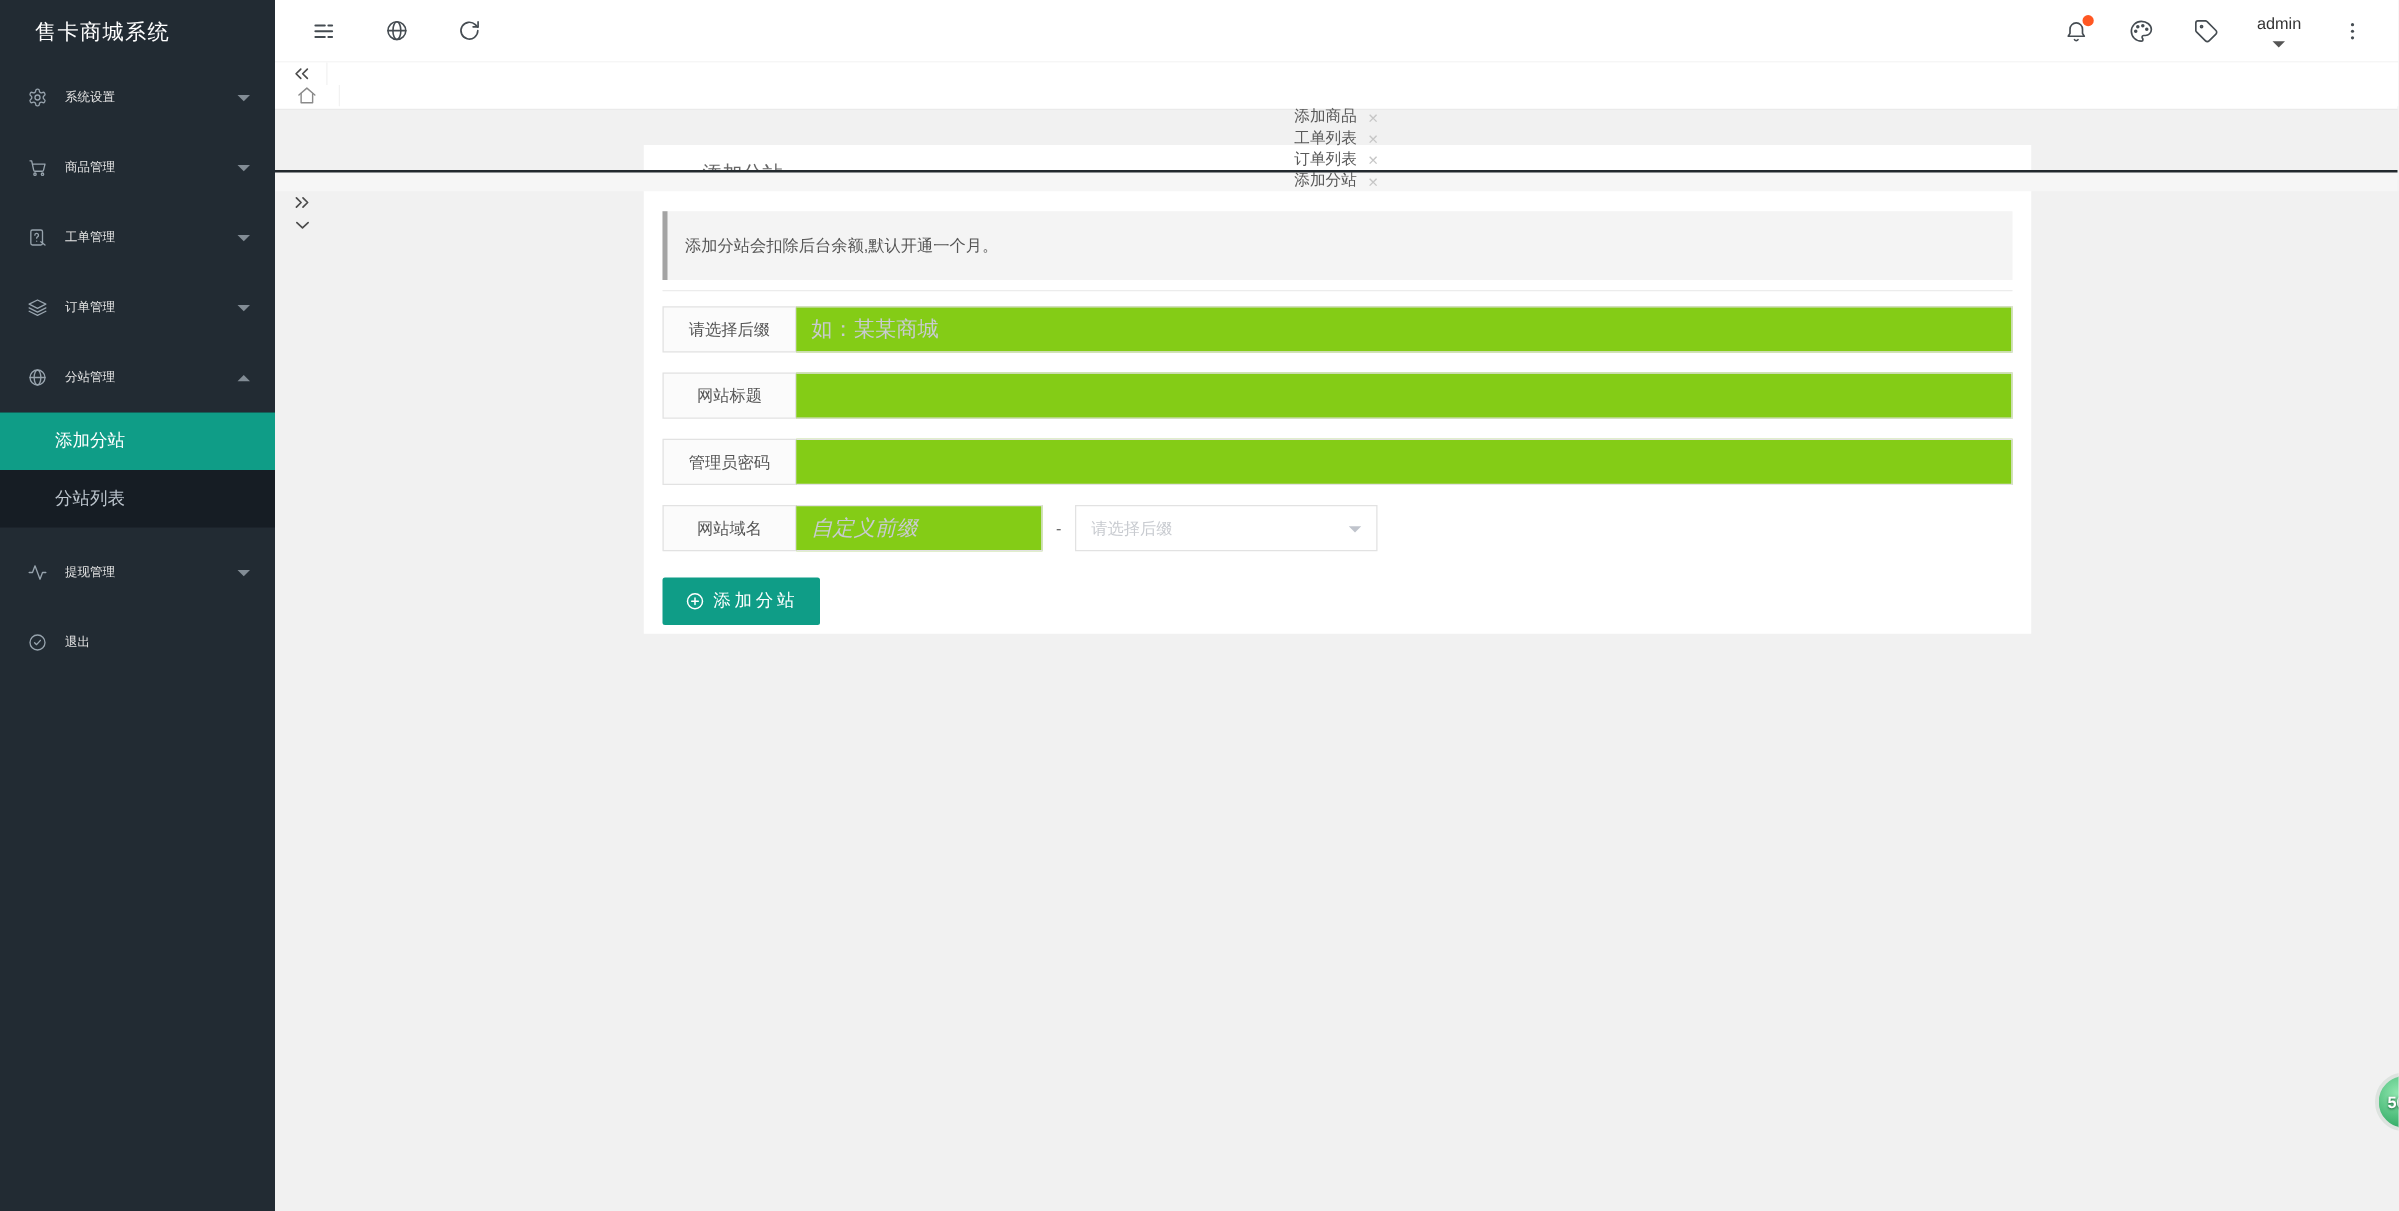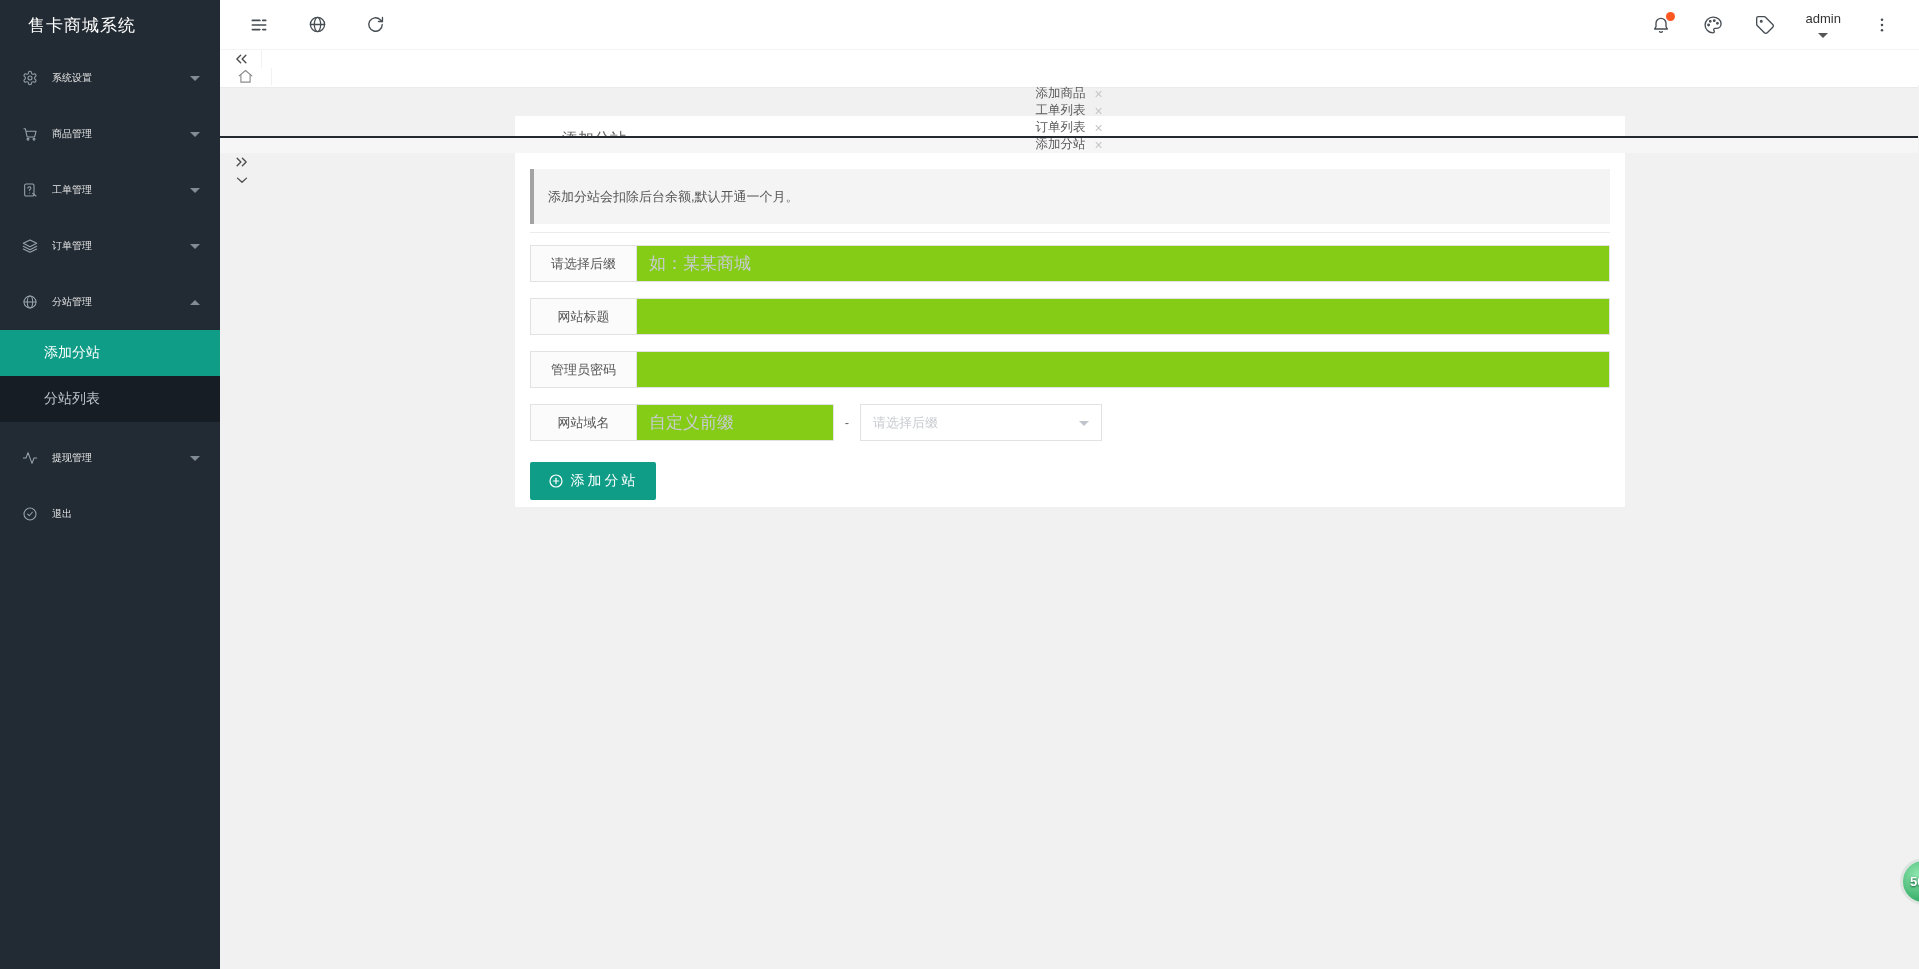--- a/index.html
+++ b/index.html
@@ -50,21 +50,21 @@
   .legend-line { flex:1; height:1px; background:#e9e9e9; }
 
   .alert { margin:20px 15px 0; height:55px; background:#f4f4f4; border-left:4px solid #a3a3a3; display:flex; align-items:center; padding-left:14px; font-size:13px; color:#555; }
   .divider { margin:8px 15px 0; border-bottom:1px solid #ececec; height:0; }
 
   .frow { margin:16px 15px 0; height:37px; display:flex; align-items:stretch; }
   .divider + .frow { margin-top:12px; }
   .flabel { width:107px; flex:none; background:#fbfbfb; border:1px solid #e2e2e2; display:flex; align-items:center; justify-content:center; font-size:13px; color:#555; }
   .finput { flex:1; border:1px solid #e2e2e2; border-left:none; padding:0 12px; font-size:17px; color:#333; outline:none; background:#84cc16; font-family:inherit; }
   .finput::placeholder { color:#c8cbd0; }
-  .finput.fixed { flex:none; width:197px; }
+  .finput.fixed { flex:none; width:197px;font-style:italic; }
   .dash-sep { width:26px; display:flex; align-items:center; justify-content:center; color:#666; font-size:13px; flex:none; }
   .fselect { width:242px; flex:none; border:1px solid #e2e2e2; display:flex; align-items:center; padding:0 12px; font-size:13px; color:#c8cbd0; cursor:pointer; background:#fff; position:relative; }
   .fselect .sel-caret { position:absolute; right:12px; top:16px; width:0; height:0; border-left:5px solid transparent; border-right:5px solid transparent; border-top:5px solid #c0c4cc; }
 
   .submit-btn { margin:21px 15px 0; width:126px; height:38px; background:#0f9d87; color:#fff; border:none; border-radius:2px; display:flex; align-items:center; justify-content:center; gap:7px; font-size:14px; letter-spacing:3px; cursor:pointer; font-family:inherit; }
 
   
   .coin { position:absolute; left:1900px; top:858px; width:47px; height:47px; border-radius:50%; border:3px solid #dde3df; background:radial-gradient(circle at 35% 32%, #8ee6ae, #2fa963 78%); display:flex; align-items:center; padding-left:7px; color:#fff; font-size:13px; font-weight:bold; text-shadow:0 1px 2px rgba(0,70,35,.85); cursor:pointer; z-index:9; }
 
   svg { display:block; }

